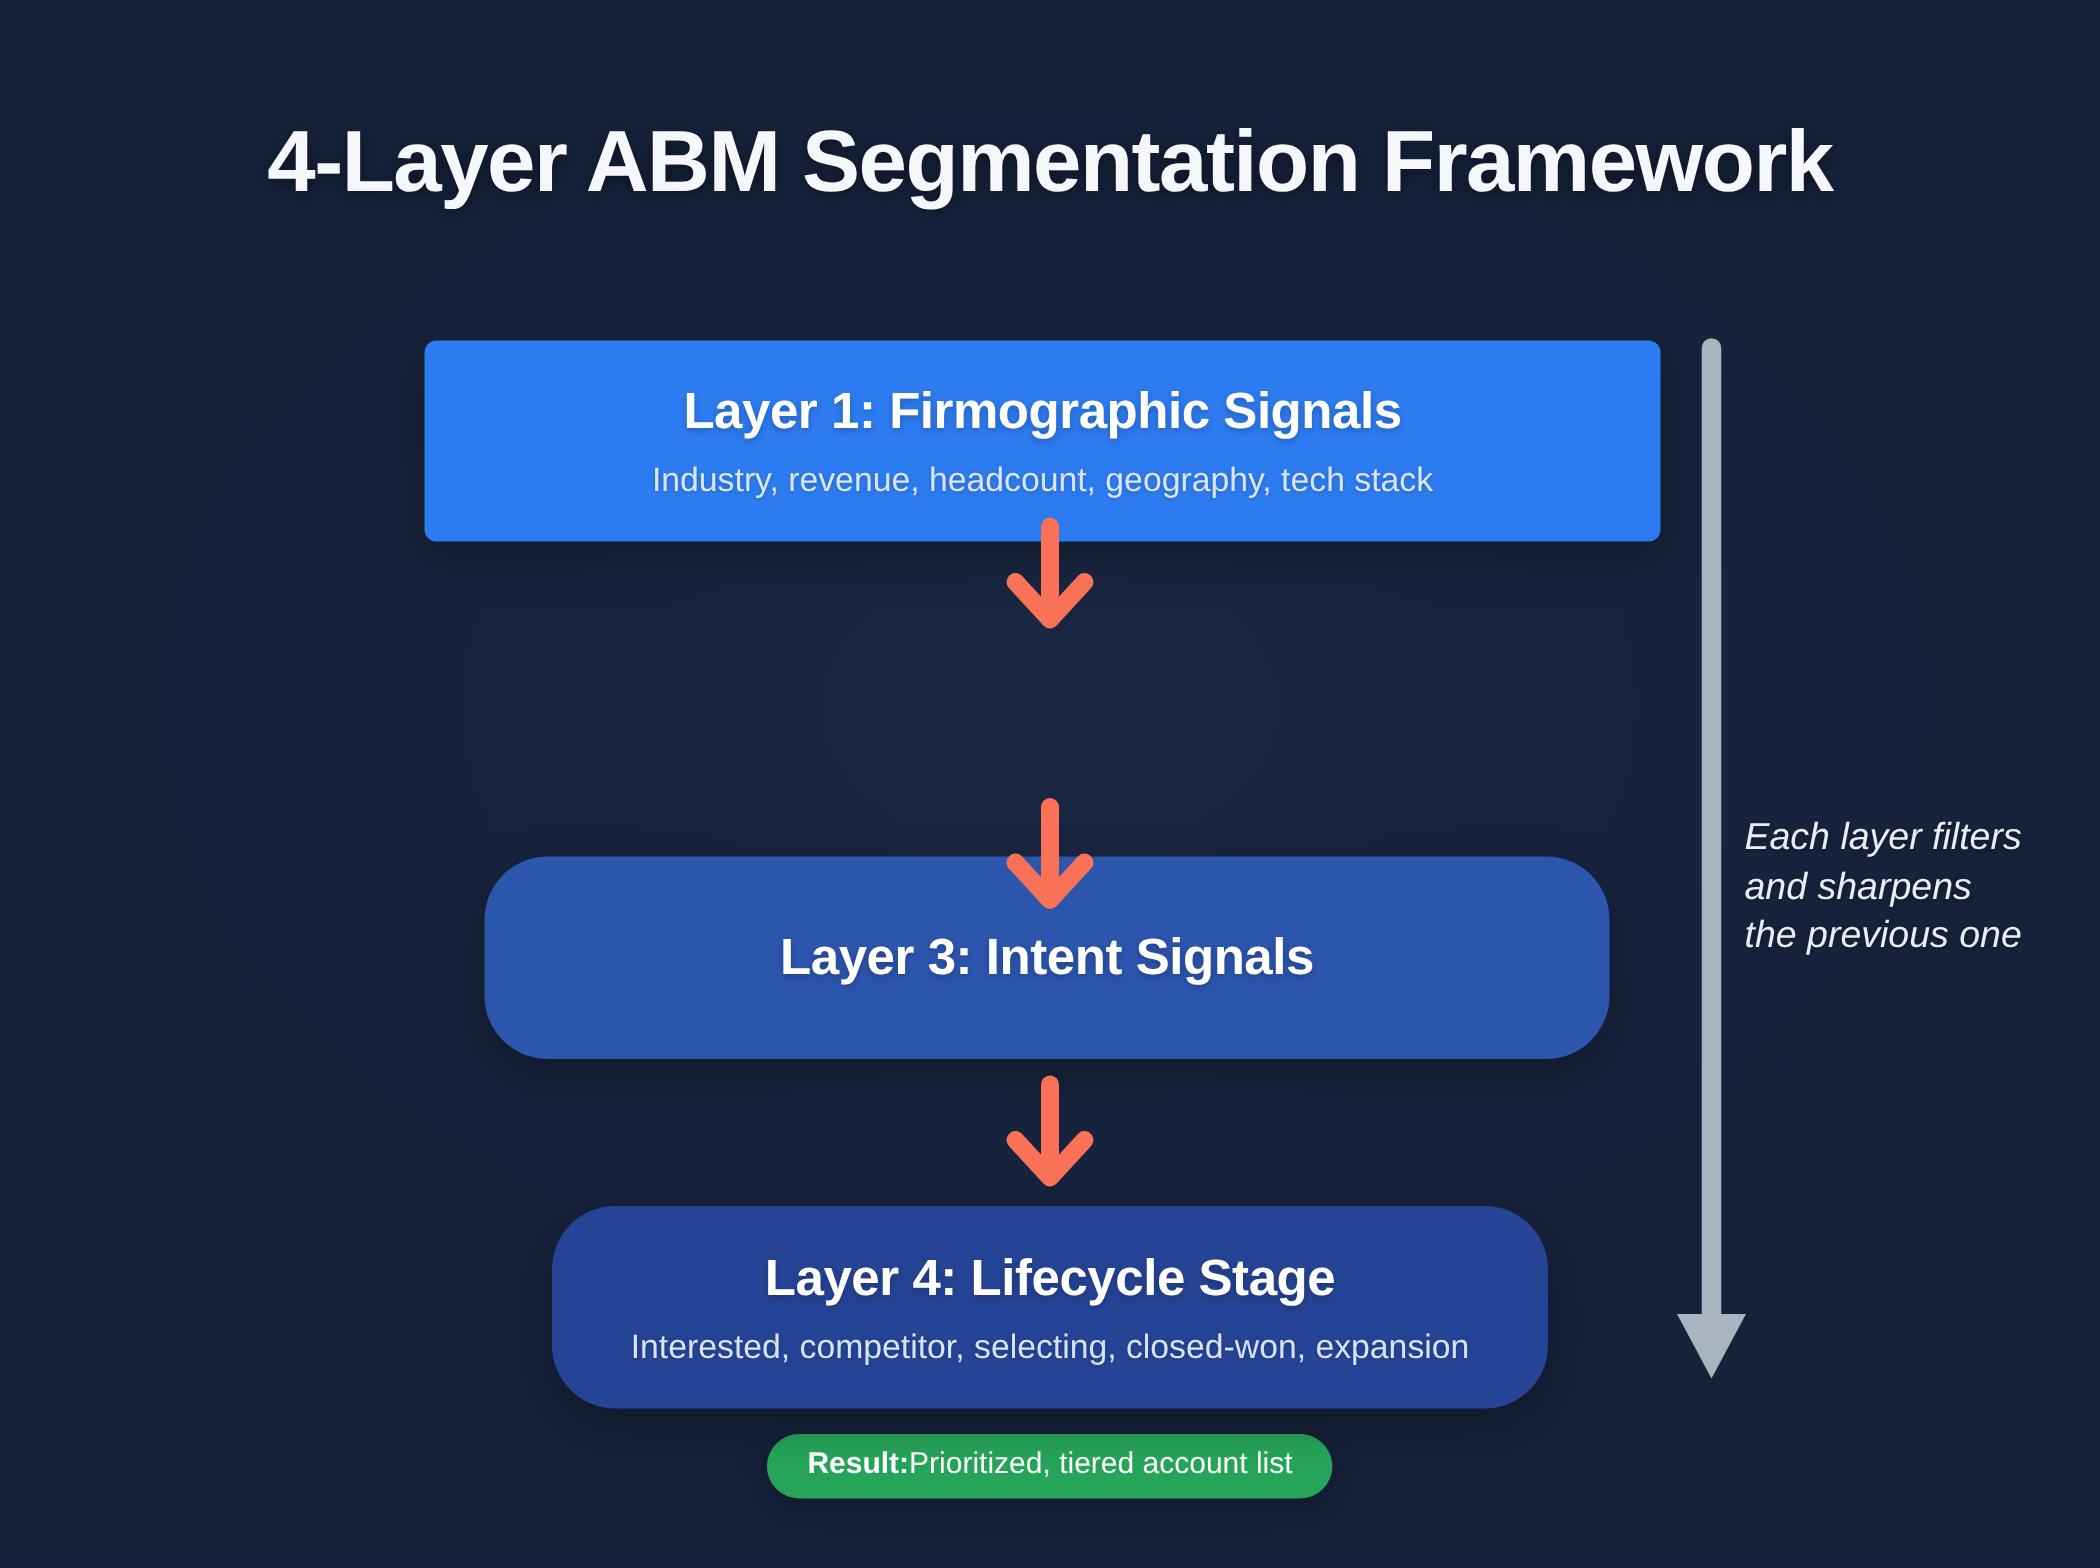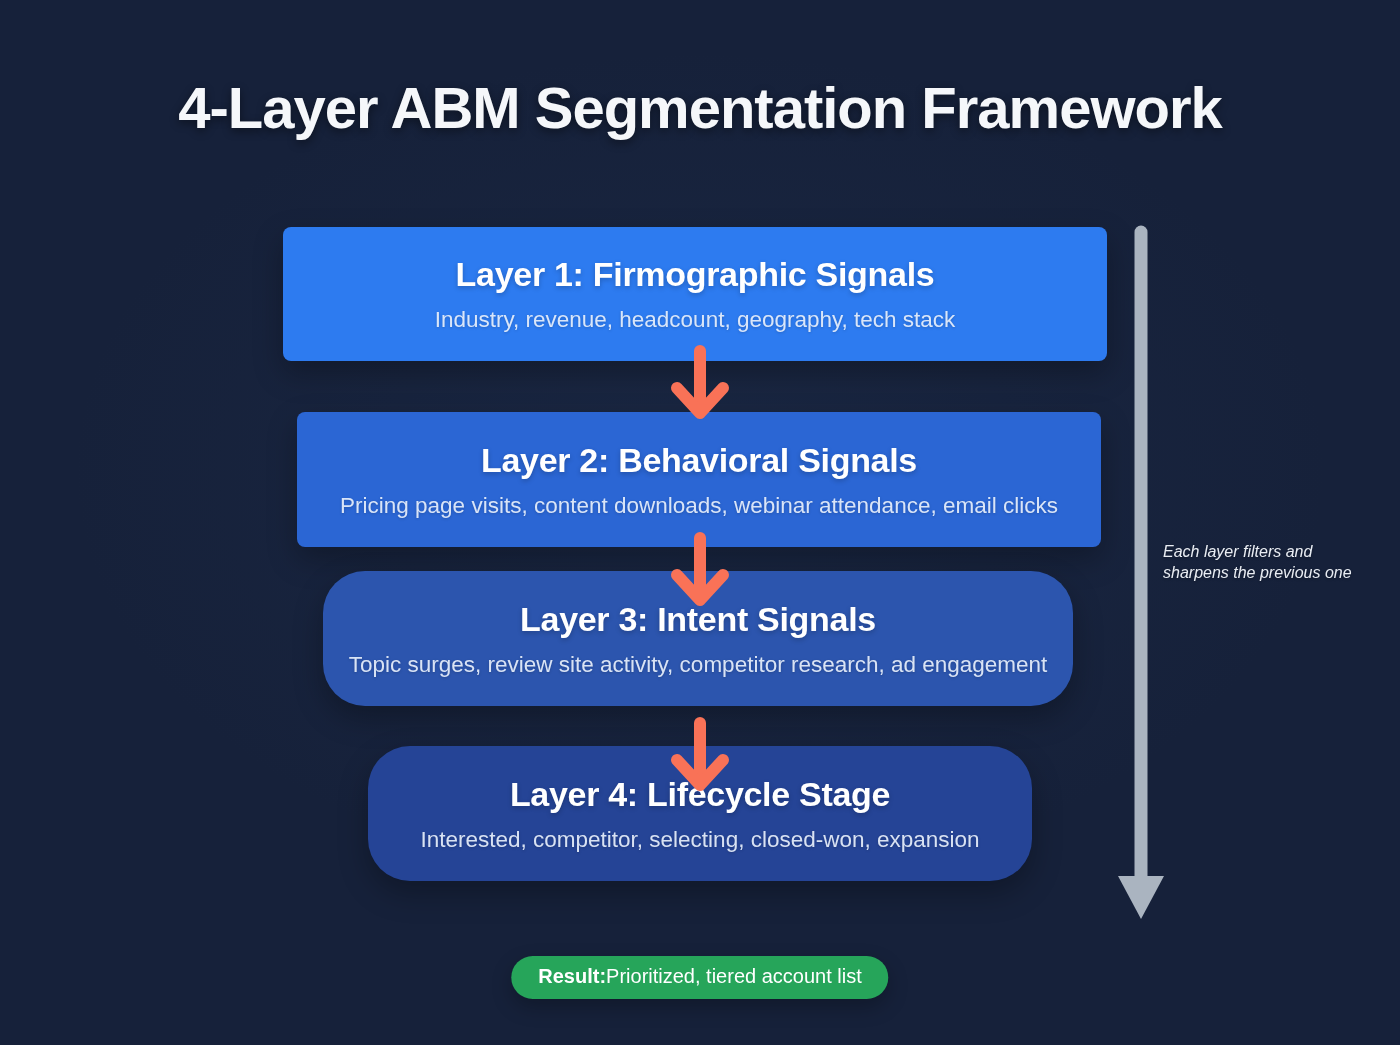--- a/index.html
+++ b/index.html
@@ -47,21 +47,21 @@
   .layer-box .layer-subtitle {
     margin-top: 13px;
     color: rgba(232,240,252,0.92);
     font-size: 22.5px;
     font-weight: normal;
     text-shadow: 0 1px 3px rgba(0,0,0,0.18);
   }
   #layer-1 { left: 283px; top: 227px; width: 824px; height: 134px; }
   #layer-2 { left: 297px; top: 412px; width: 804px; height: 135px; }
   #layer-3 { left: 323px; top: 571px; width: 750px; height: 135px; border-radius: 42px; }
-  #layer-4 { left: 368px; top: 746px; width: 664px; height: 135px; border-radius: 42px; }
+  #layer-4 { left: 368px; top: 804px; width: 664px; height: 135px; border-radius: 42px; }
 
   .down-arrow {
     position: absolute;
     width: 64px;
     height: 82px;
     left: 668px;
     z-index: 2;
   }
   #down-arrow-1 { top: 344px; }
   #down-arrow-2 { top: 531px; }
@@ -74,21 +74,21 @@
     width: 48px;
     height: 700px;
     z-index: 1;
   }
   .side-note {
     position: absolute;
     left: 1163px;
     top: 542px;
     width: 192px;
     color: #e9edf3;
-    font-size: 16px;
+    font-size: 25px;
     font-style: italic;
     line-height: 1.3;
     text-shadow: 0 1px 3px rgba(0,0,0,0.3);
   }
   .result-pill {
     position: absolute;
     left: 50%;
     top: 956px;
     transform: translateX(-50%);
     display: inline-flex;
@@ -113,33 +113,28 @@
   <div class="layer-box" id="layer-1" style="background-color: rgb(45, 123, 240);">
     <div class="layer-title">Layer 1: Firmographic Signals</div>
     <div class="layer-subtitle">Industry, revenue, headcount, geography, tech stack</div>
   </div>
 
   <svg class="down-arrow" id="down-arrow-1" viewBox="0 0 64 82" aria-hidden="true">
     <line x1="32" y1="7" x2="32" y2="62" stroke-width="12" stroke-linecap="round" stroke="#f97257"></line>
     <polyline points="9,44 32,69 55,44" fill="none" stroke-width="12" stroke-linecap="round" stroke-linejoin="round" stroke="#f97257"></polyline>
   </svg>
 
-  <div class="layer-box" id="layer-2" style="background-color: rgb(43, 102, 212);">
-    <div class="layer-title">Layer 2: Behavioral Signals</div>
-    <div class="layer-subtitle">Pricing page visits, content downloads, webinar attendance, email clicks</div>
-  </div>
 
   <svg class="down-arrow" id="down-arrow-2" viewBox="0 0 64 82" aria-hidden="true">
     <line x1="32" y1="7" x2="32" y2="62" stroke-width="12" stroke-linecap="round" stroke="#f97257"></line>
     <polyline points="9,44 32,69 55,44" fill="none" stroke-width="12" stroke-linecap="round" stroke-linejoin="round" stroke="#f97257"></polyline>
   </svg>
 
   <div class="layer-box" id="layer-3" style="background-color: rgb(44, 85, 174);">
     <div class="layer-title">Layer 3: Intent Signals</div>
-    <div class="layer-subtitle">Topic surges, review site activity, competitor research, ad engagement</div>
   </div>
 
   <svg class="down-arrow" id="down-arrow-3" viewBox="0 0 64 82" aria-hidden="true">
     <line x1="32" y1="7" x2="32" y2="62" stroke-width="12" stroke-linecap="round" stroke="#f97257"></line>
     <polyline points="9,44 32,69 55,44" fill="none" stroke-width="12" stroke-linecap="round" stroke-linejoin="round" stroke="#f97257"></polyline>
   </svg>
 
   <div class="layer-box" id="layer-4" style="background-color: rgb(37, 68, 150);">
     <div class="layer-title">Layer 4: Lifecycle Stage</div>
     <div class="layer-subtitle">Interested, competitor, selecting, closed-won, expansion</div>

